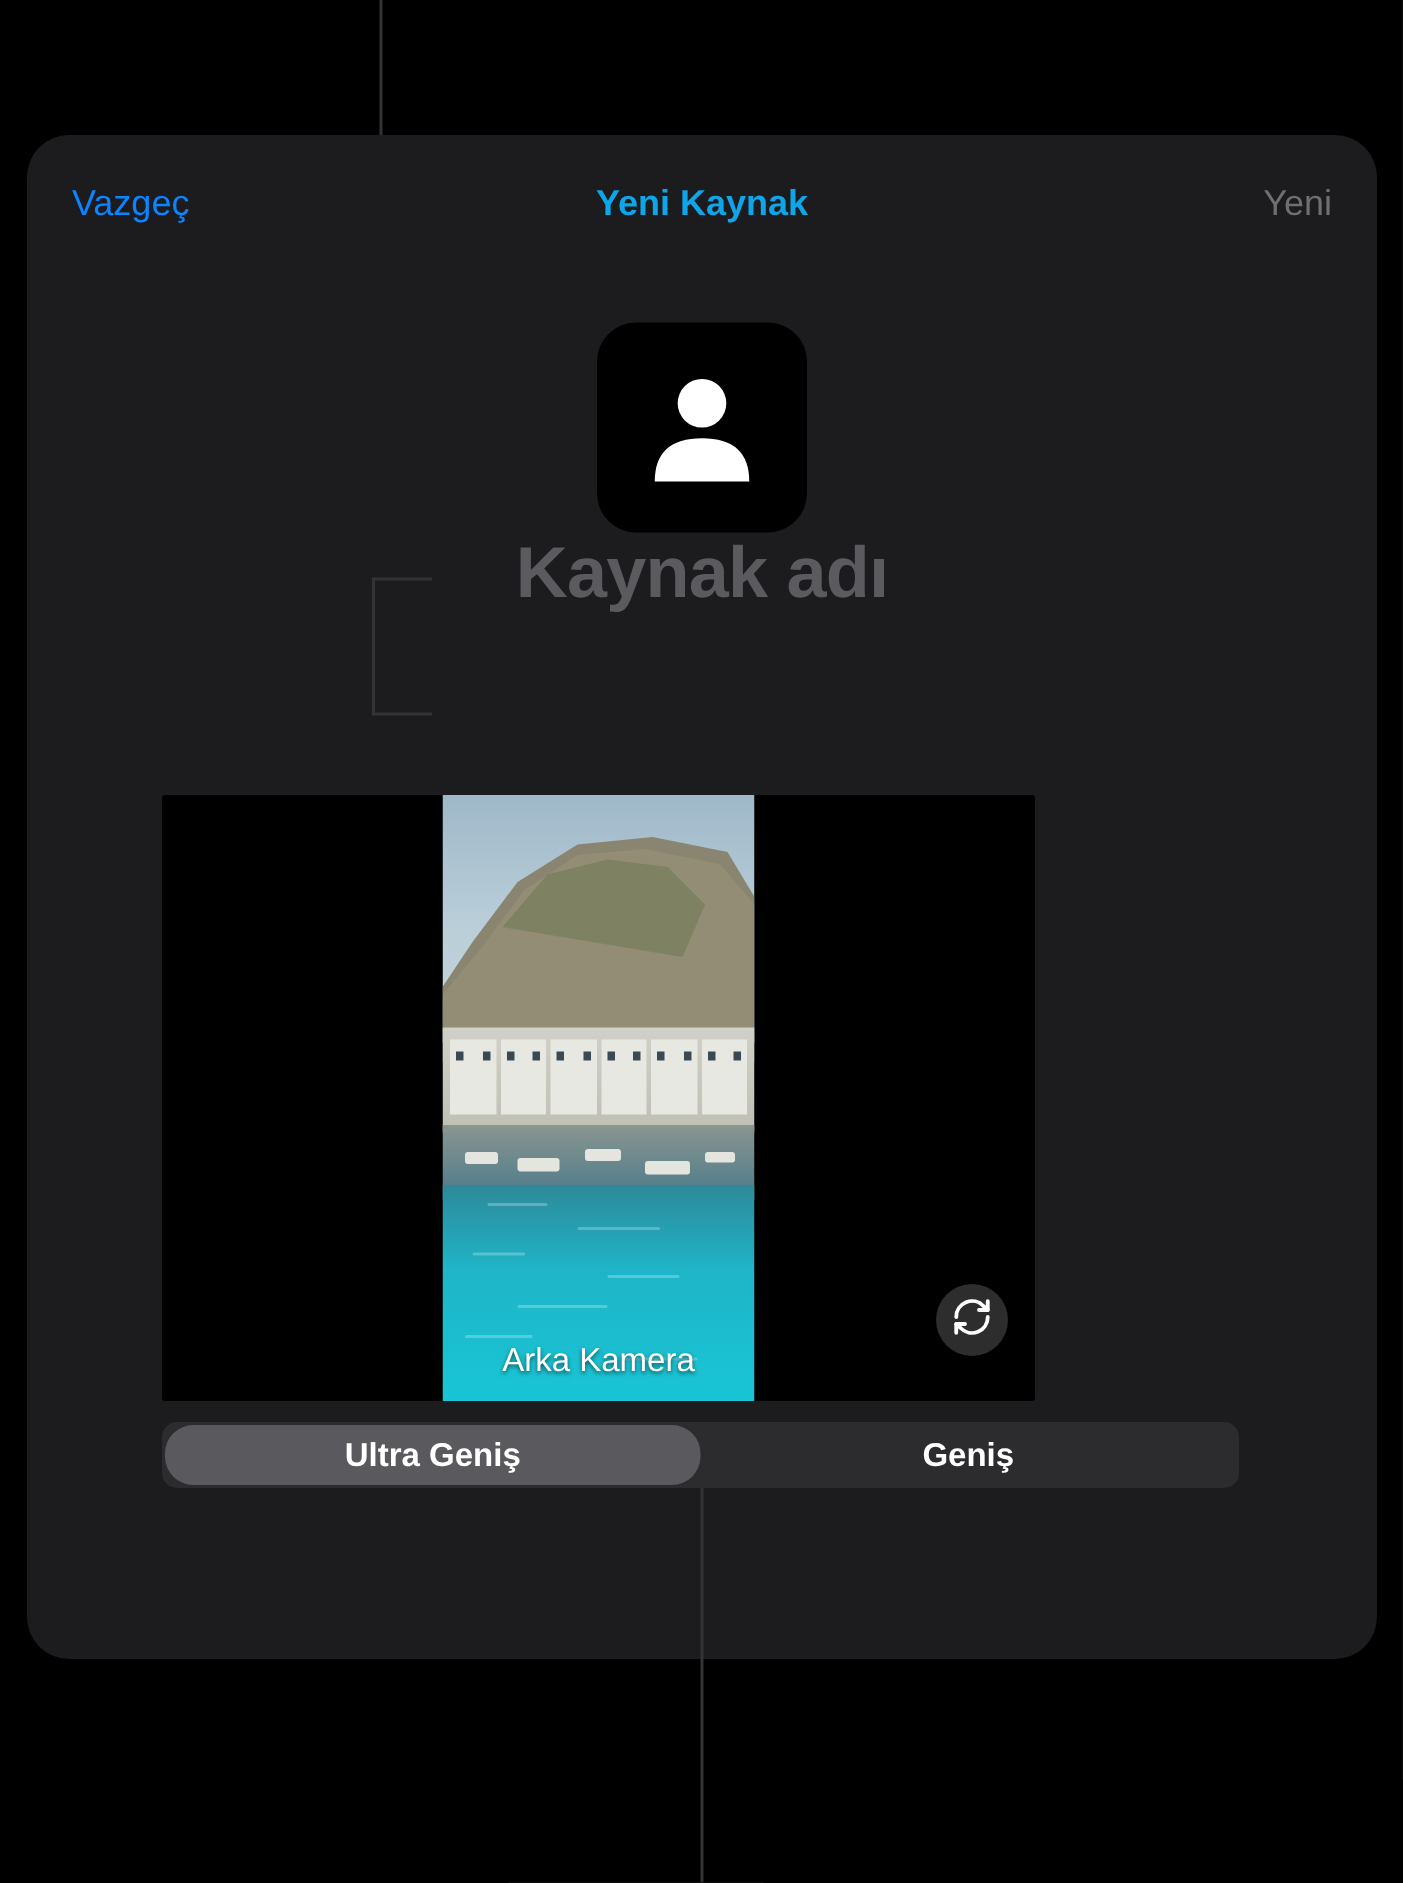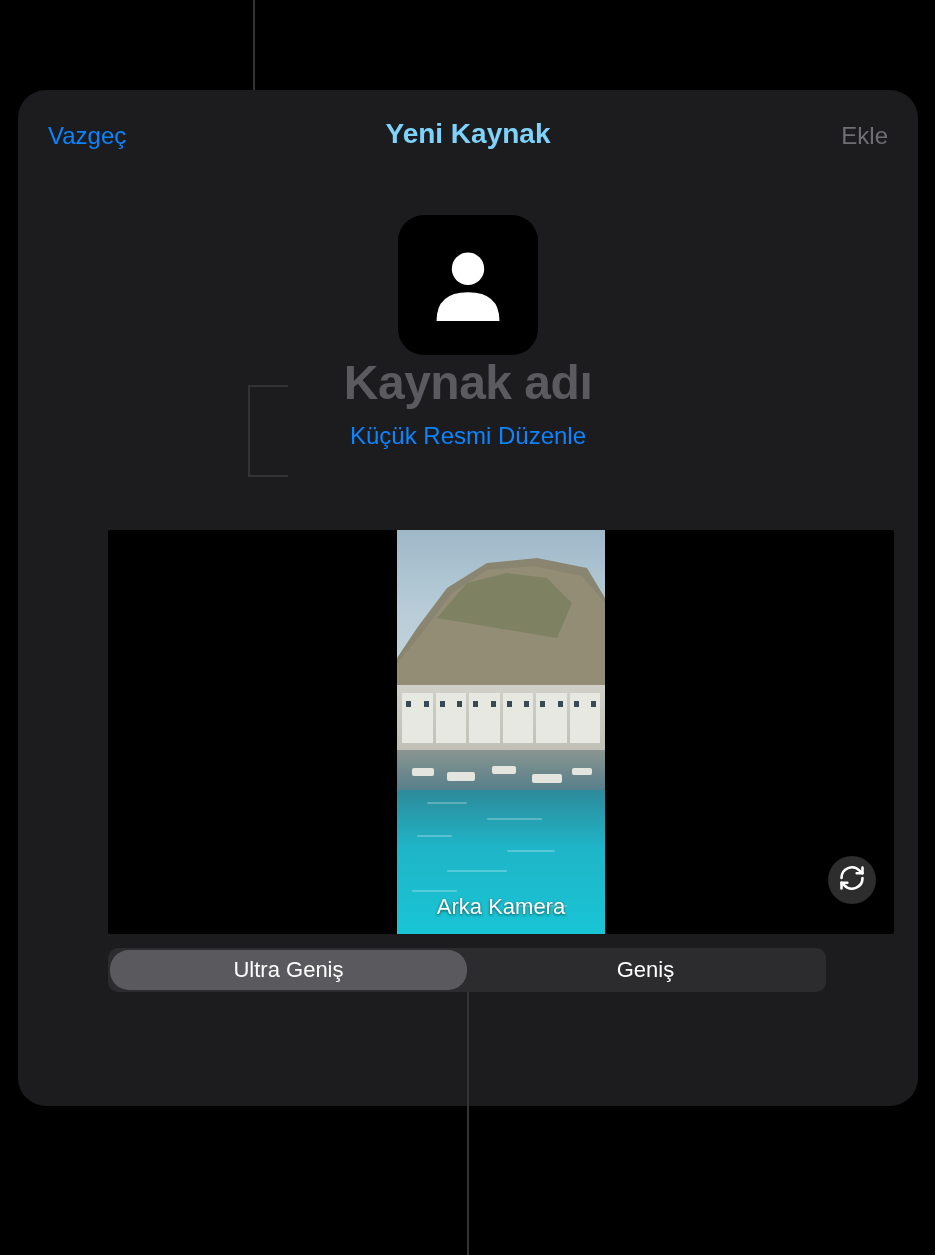--- a/index.html
+++ b/index.html
@@ -35,22 +35,22 @@
     }
     .nav-left {
       position: absolute;
       left: 30px;
       color: #0a84ff;
       font-size: 24px;
       font-weight: 400;
       cursor: pointer;
     }
     .nav-title {
-      color: #7dd3fc;
-      font-size: 28px;
+      color: #0ea5e9;
+      font-size: 24px;
       font-weight: 600;
     }
     .nav-right {
       position: absolute;
       right: 30px;
       color: #6e6e73;
       font-size: 24px;
       font-weight: 400;
       cursor: pointer;
     }
@@ -107,21 +107,21 @@
       width: 40px;
       height: 92px;
       border-left: 2px solid #333;
       border-top: 2px solid #333;
       border-bottom: 2px solid #333;
     }
     .preview-area {
       position: absolute;
       left: 90px;
       top: 440px;
-      width: 786px;
+      width: 582px;
       height: 404px;
       background: #000;
       border-radius: 2px;
       overflow: hidden;
     }
     .preview-center {
       position: absolute;
       left: 50%;
       transform: translateX(-50%);
       top: 0;
@@ -239,21 +239,21 @@
       display: flex;
       padding: 2px;
     }
     .seg-item {
       flex: 1;
       display: flex;
       align-items: center;
       justify-content: center;
       color: #fff;
       font-size: 22px;
-      font-weight: 400;
+      font-weight: 700;
       border-radius: 19px;
       cursor: pointer;
     }
     .seg-item.selected {
       background: #5a5a5e;
     }
     .callout-bottom {
       position: absolute;
       left: 467px;
       top: 992px;
@@ -265,41 +265,38 @@
 </head>
 <body>
 
 <div class="callout-top"></div>
 
 <div class="canvas">
 
   <div class="nav-bar">
     <div class="nav-left">Vazgeç</div>
     <div class="nav-title">Yeni Kaynak</div>
-    <div class="nav-right">Ekle</div>
+    <div class="nav-right">Yeni</div>
   </div>
 
   <div class="thumb-wrap">
     <div class="thumb-box">
       <span class="person-icon">
         <svg viewBox="0 0 100 100">
           <circle cx="50" cy="32" r="18" fill="#fff"></circle>
           <path d="M 15 90 Q 15 58 50 58 Q 85 58 85 90 Z" fill="#fff"></path>
         </svg>
       </span>
     </div>
   </div>
 
   <div class="name-row">
     <span class="source-name">Kaynak adı</span>
   </div>
 
-  <div class="edit-thumb-row">
-    <span class="edit-thumb-link">Küçük Resmi Düzenle</span>
-  </div>
 
   <div class="preview-area">
     <div class="preview-center">
       <div class="sky"></div>
       <div class="cliff">
         <svg class="cliff-shape" viewBox="0 0 208 150" preserveAspectRatio="none">
           <path d="M 0 150 L 0 100 L 20 70 L 50 30 L 90 5 L 140 0 L 190 10 L 208 40 L 208 150 Z" fill="#8a8570"></path>
           <path d="M 0 150 L 0 105 L 25 75 L 55 35 L 90 12 L 135 8 L 185 18 L 208 45 L 208 150 Z" fill="#9a9278" opacity="0.6"></path>
           <path d="M 40 60 L 70 25 L 110 15 L 150 20 L 175 45 L 160 80 L 100 70 Z" fill="#6a7550" opacity="0.5"></path>
         </svg>

